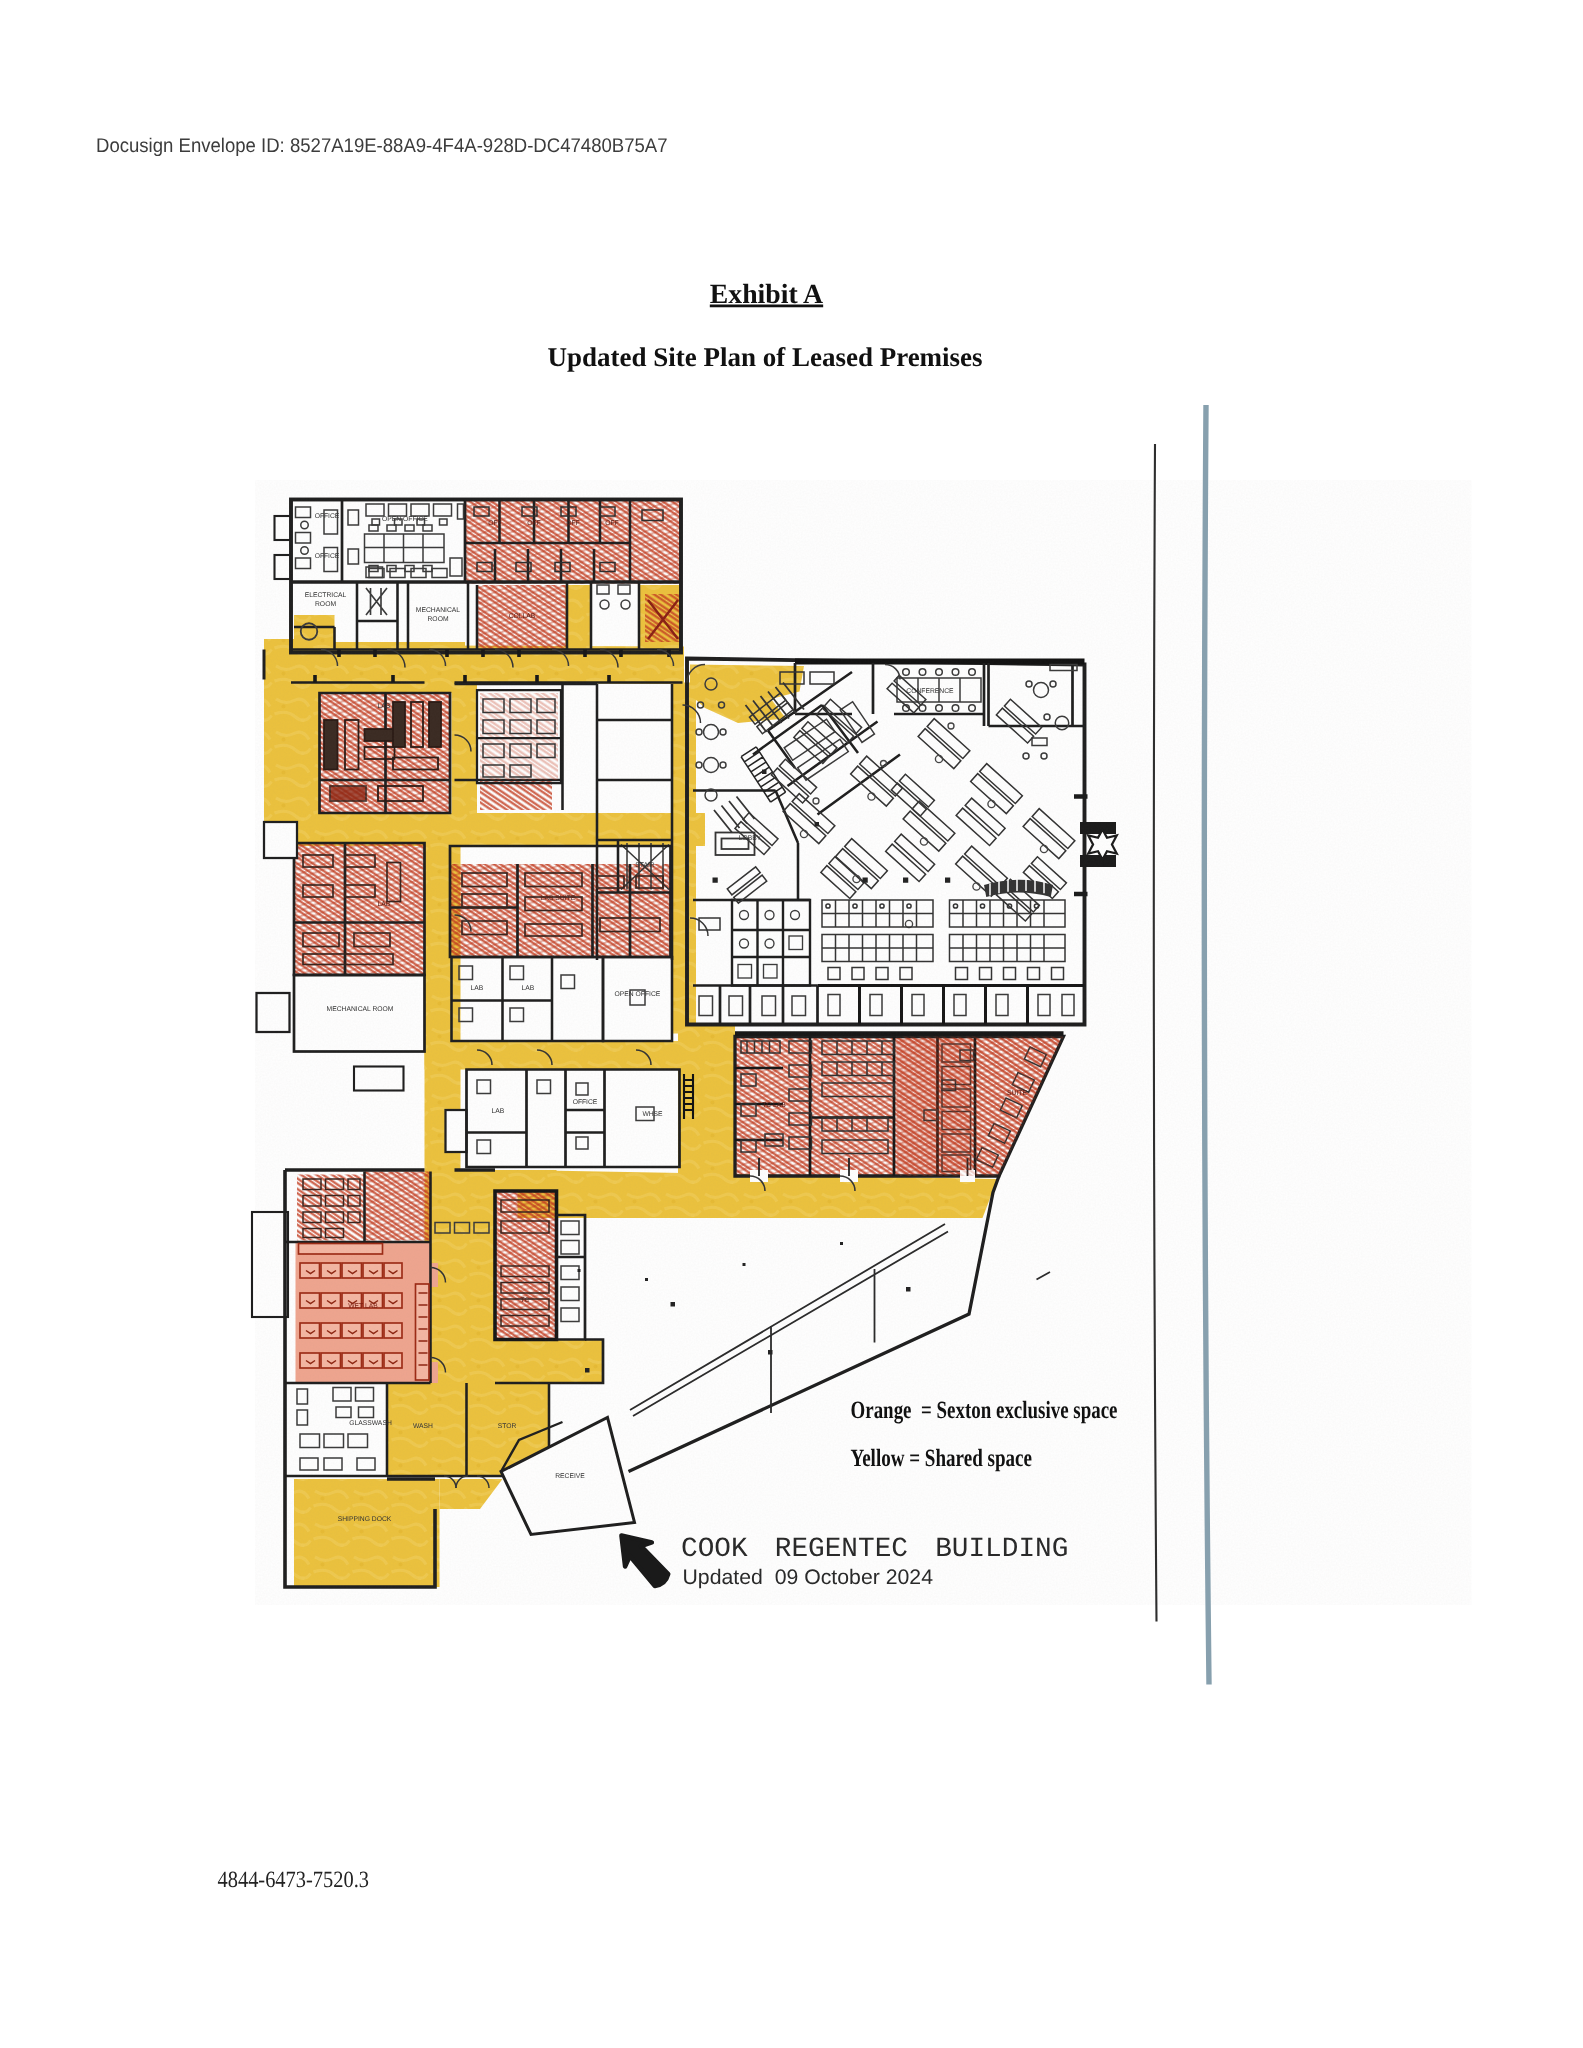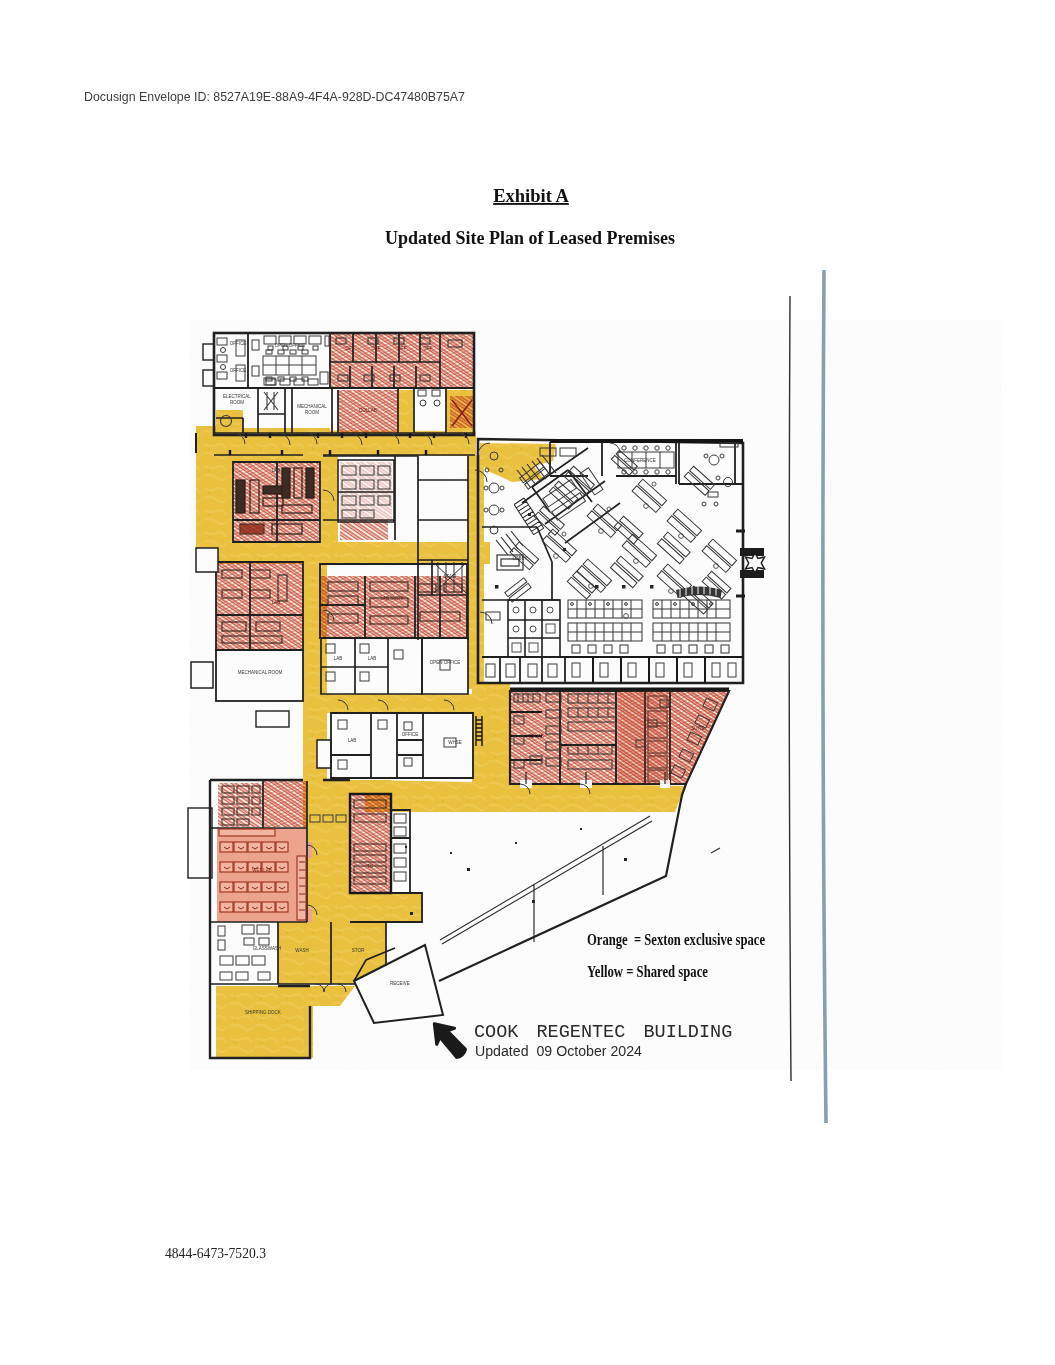--- a/index.html
+++ b/index.html
@@ -1,17 +1,17 @@
 <!DOCTYPE html>
 <html><head>
 <meta charset="utf-8">
 <style>
   html,body{margin:0;padding:0;background:#ffffff;}
   #page{position:relative;width:981px;height:1365px;background:#ffffff;overflow:hidden;
-        font-family:"Liberation Sans",sans-serif;margin-left:20px;}
+        font-family:"Liberation Sans",sans-serif;}
   svg{position:absolute;left:0;top:0;}
   text{font-family:"Liberation Sans",sans-serif;}
   .ser{font-family:"Liberation Serif",serif;}
   .mon{font-family:"Liberation Mono",monospace;}
 </style>
 </head>
 <body>
 <div id="page">
 <svg width="1055" height="1365" viewBox="0 0 1055 1365">
 <defs>

